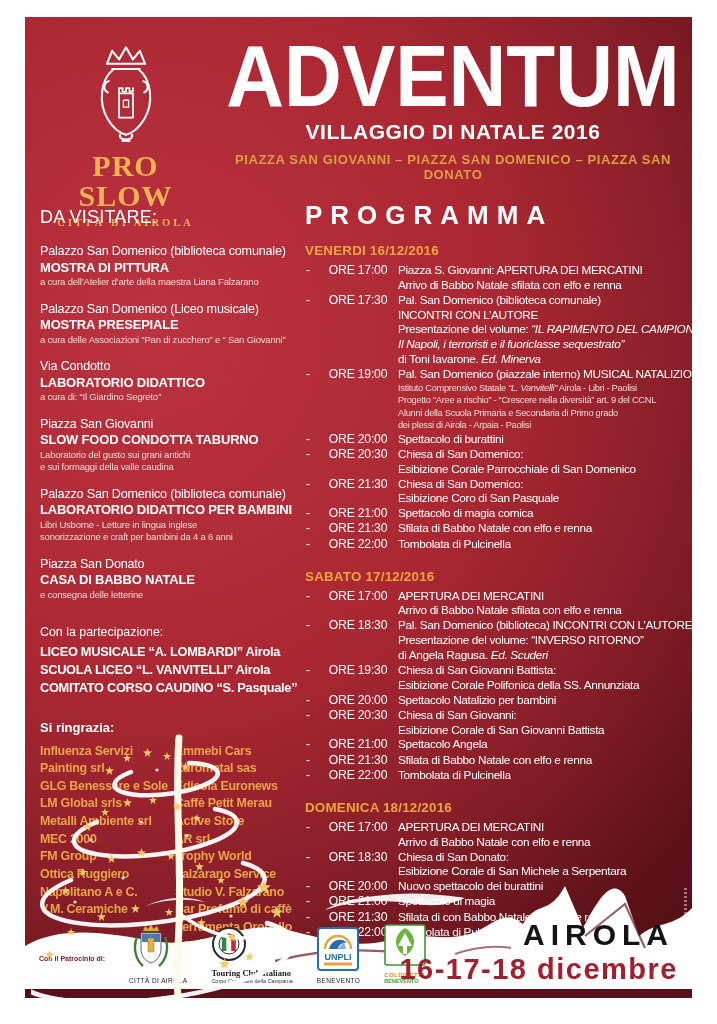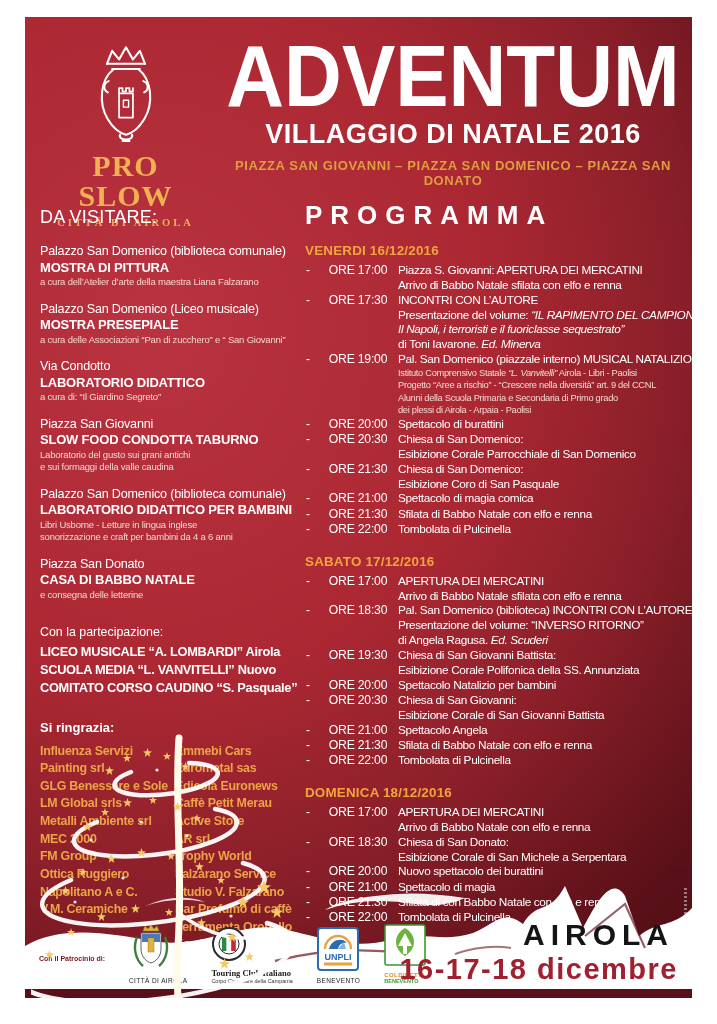--- a/index.html
+++ b/index.html
@@ -7,21 +7,21 @@
        font-family:"Liberation Sans",sans-serif;overflow:hidden;}
   .poster{position:absolute;left:25px;top:17px;width:667px;height:981px;overflow:hidden;
     background:radial-gradient(130% 95% at 20% 32%, #b93340 0%, #ab2833 38%, #8a1f29 60%, #5d1119 81%, #460c13 100%);}
   
   .logo-block{position:absolute;left:18px;top:26px;width:165px;text-align:center;color:#f0b153;}
   .crest{display:block;margin:0 auto 4px auto;}
   .proloco{font-family:"Liberation Serif",serif;font-weight:bold;font-size:30px;letter-spacing:1px;line-height:1;}
   .cittadia{font-family:"Liberation Serif",serif;font-weight:bold;font-size:10.5px;letter-spacing:3px;margin-top:6px;}
   .title-block{position:absolute;left:192px;top:16px;width:472px;text-align:center;color:#fff;}
   .main-title{font-size:80px;font-weight:bold;line-height:1.02;transform:scaleY(1.08);transform-origin:top center;letter-spacing:0;}
-  .sub-title{font-size:27px;font-weight:bold;letter-spacing:.5px;margin-top:6px;line-height:1;}
+  .sub-title{font-size:21px;font-weight:bold;letter-spacing:.5px;margin-top:6px;line-height:1;}
   .piazze{font-size:13px;font-weight:bold;letter-spacing:.6px;color:#dd9f41;margin-top:10px;}
   
   .left-col{position:absolute;left:15px;top:190px;width:268px;color:#fff;}
   .lc-head{font-size:18px;font-weight:normal;margin-bottom:16px;letter-spacing:.2px;}
   .visit{margin-bottom:13px;letter-spacing:-.2px;}
   .v-place{font-size:12.6px;line-height:1.25;}
   .v-title{font-size:13px;font-weight:bold;line-height:1.25;}
   .v-desc{font-size:9.5px;color:#f2d7cf;line-height:1.32;letter-spacing:-.2px;white-space:nowrap;}
   .partec{margin-top:24px;}
   .partec .lbl{font-size:12.4px;margin-bottom:4px;}
@@ -124,21 +124,21 @@
         <div class="visit">
           <div class="v-place">Piazza San Donato</div>
           <div class="v-title">CASA DI BABBO NATALE</div>
           <div class="v-desc">e consegna delle letterine</div>
         </div>
       </div>
     <div class="partec">
       <div class="lbl">Con la partecipazione:</div>
       <div>
           <div class="pline">LICEO MUSICALE “A. LOMBARDI” Airola</div>
-          <div class="pline">SCUOLA MEDIA “L. VANVITELLI” Nuovo</div>
+          <div class="pline">SCUOLA LICEO “L. VANVITELLI” Airola</div>
           <div class="pline">COMITATO CORSO CAUDINO “S. Pasquale”</div>
         </div>
     </div>
     <div class="thanks">
       <div class="lbl">Si ringrazia:</div>
       <div class="th-cols">
         <div class="th-col c1">
             <div>Influenza Servizi</div>
             <div>Painting srl</div>
             <div>GLG Benessere e Sole</div>
@@ -178,20 +178,21 @@
           <div class="ev">
             <div class="ev-time">ORE 17:00</div>
             <div class="ev-lines">
               <div class="line"><span>Piazza S. Giovanni: APERTURA DEI MERCATINI</span></div>
               <div class="line"><span>Arrivo di Babbo Natale sfilata con elfo e renna</span></div>
             </div>
           </div>
           <div class="ev">
             <div class="ev-time">ORE 17:30</div>
             <div class="ev-lines">
+              <div class="line"><span>Pal. San Domenico (biblioteca comunale)</span></div>
               <div class="line"><span>INCONTRI CON L’AUTORE</span></div>
               <div class="line"><span>Presentazione del volume: </span><span class="it">“IL RAPIMENTO DEL CAMPIONE.</span><span></span></div>
               <div class="line"><span></span><span class="it">Il Napoli, i terroristi e il fuoriclasse sequestrato”</span><span></span></div>
               <div class="line"><span>di Toni Iavarone. </span><span class="it">Ed. Minerva</span><span></span></div>
             </div>
           </div>
           <div class="ev">
             <div class="ev-time">ORE 19:00</div>
             <div class="ev-lines">
               <div class="line"><span>Pal. San Domenico (piazzale interno) MUSICAL NATALIZIO</span></div>

